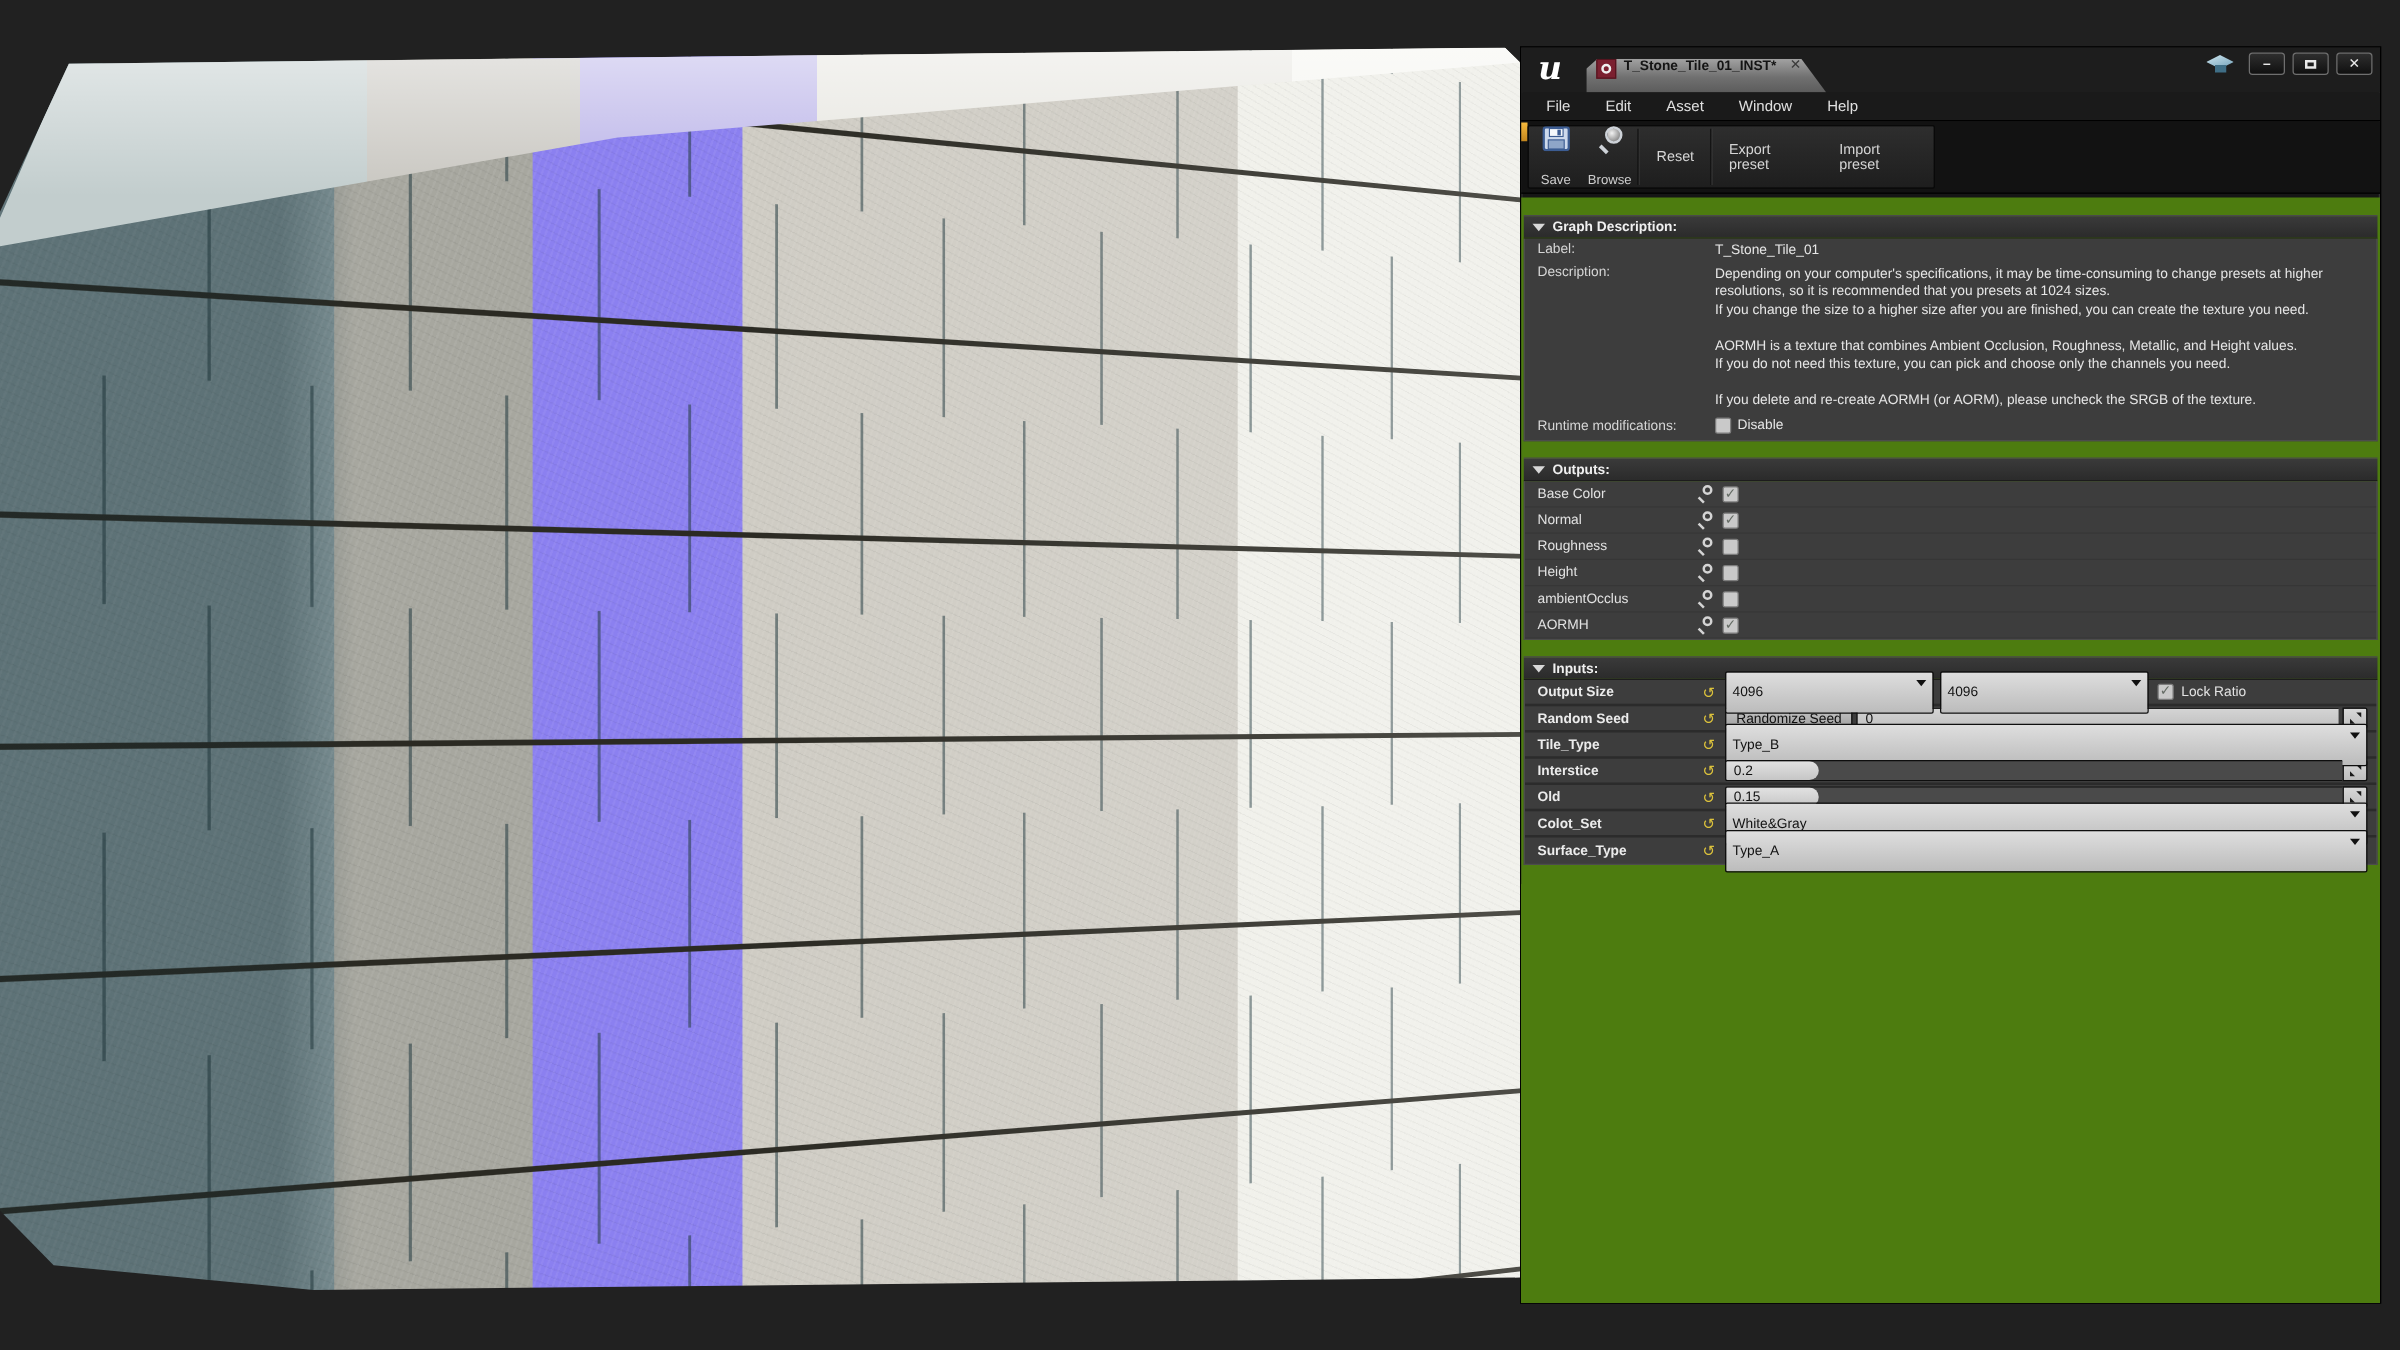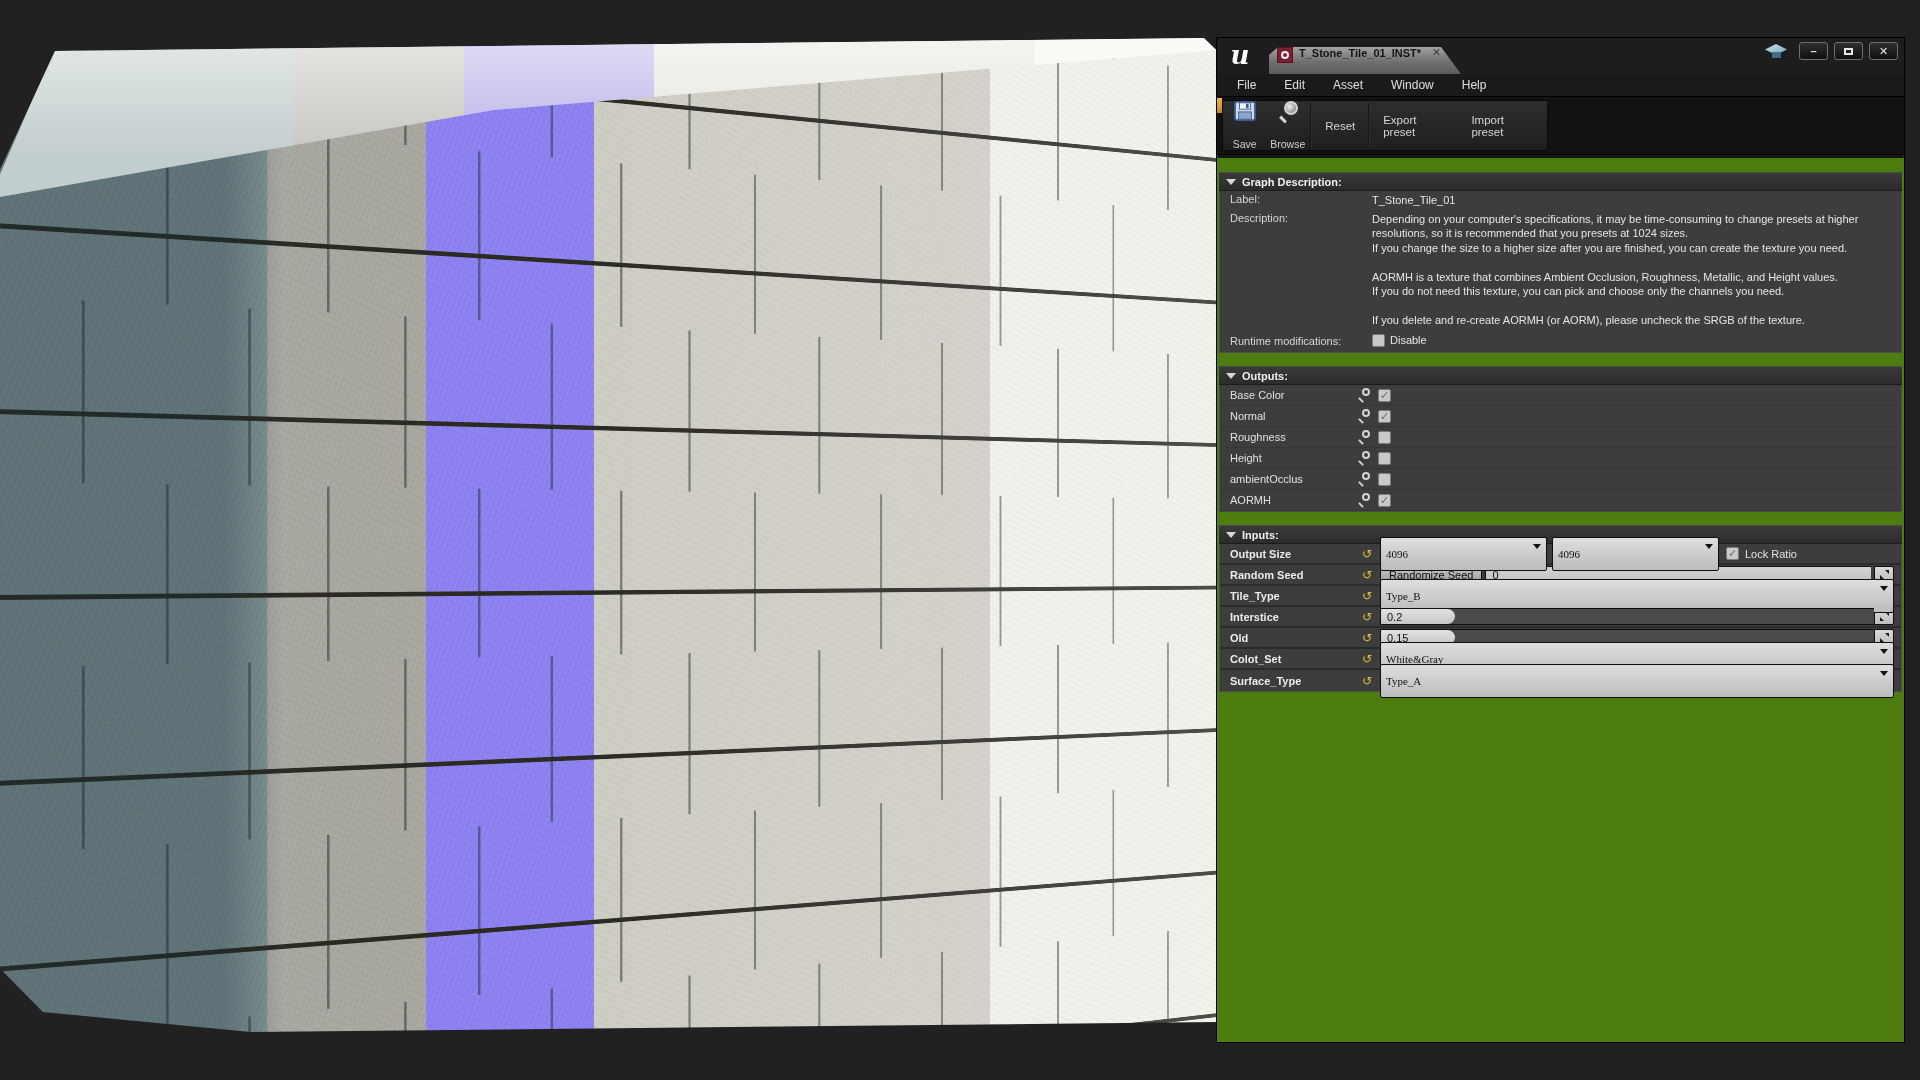--- a/index.html
+++ b/index.html
@@ -106,21 +106,21 @@
                white-space:nowrap; overflow:hidden; }
   .mag { position:relative; width:14px; height:14px; margin-right:7px; flex:none; }
   .mag .lens { position:absolute; right:1px; top:0; width:8px; height:8px; border:2px solid #d4d4d4; border-radius:50%; }
   .mag .stem { position:absolute; left:1px; bottom:1px; width:6px; height:2px; background:#d4d4d4; transform:rotate(45deg); }
 
   .in-row { display:flex; align-items:center; height:21px; border-bottom:2px solid #2b2b2b; padding-right:7px; }
   .in-label { width:142px; padding-left:10px; font-size:11px; font-weight:bold; color:#ececec; flex:none; white-space:nowrap; }
   .reset { width:18px; flex:none; color:#dcc23c; font-size:12px; line-height:12px; text-align:left; }
   .widget-area { flex:1; display:flex; align-items:center; gap:5px; height:17px; }
   .select { height:34px; background:linear-gradient(180deg,#dedede,#bcbcbc); border:1px solid #0e0e0e; border-radius:2px;
-            display:flex; align-items:center; font-size:11px; color:#111; padding-left:5px; position:relative;font-family:Liberation Serif, serif; }
+            display:flex; align-items:center; font-size:11px; color:#111; padding-left:5px; position:relative; }
   .select .arrow { position:absolute; right:5px; top:6px; width:0; height:0;
                    border-left:4px solid transparent; border-right:4px solid transparent; border-top:5px solid #111; }
   .select.grow { flex:1; }
   .btn { height:18px; background:linear-gradient(180deg,#c6c6c6,#9c9c9c); border:1px solid #111; border-radius:2px;
          font-size:11px; color:#0e0e0e; display:flex; align-items:center; padding:0 8px; white-space:nowrap; }
   .field { flex:1; height:17px; background:linear-gradient(180deg,#d4d4d4,#c0c0c0); border:1px solid #0e0e0e;
            border-radius:2px 0 0 2px; border-right:none; display:flex; align-items:center; padding-left:6px;
            font-size:11px; color:#111; }
   .dragcap { width:20px; height:17px; background:linear-gradient(180deg,#d8d8d8,#bebebe); border:1px solid #0e0e0e;
              border-radius:0 2px 2px 0; display:flex; align-items:center; justify-content:center; flex:none; }

